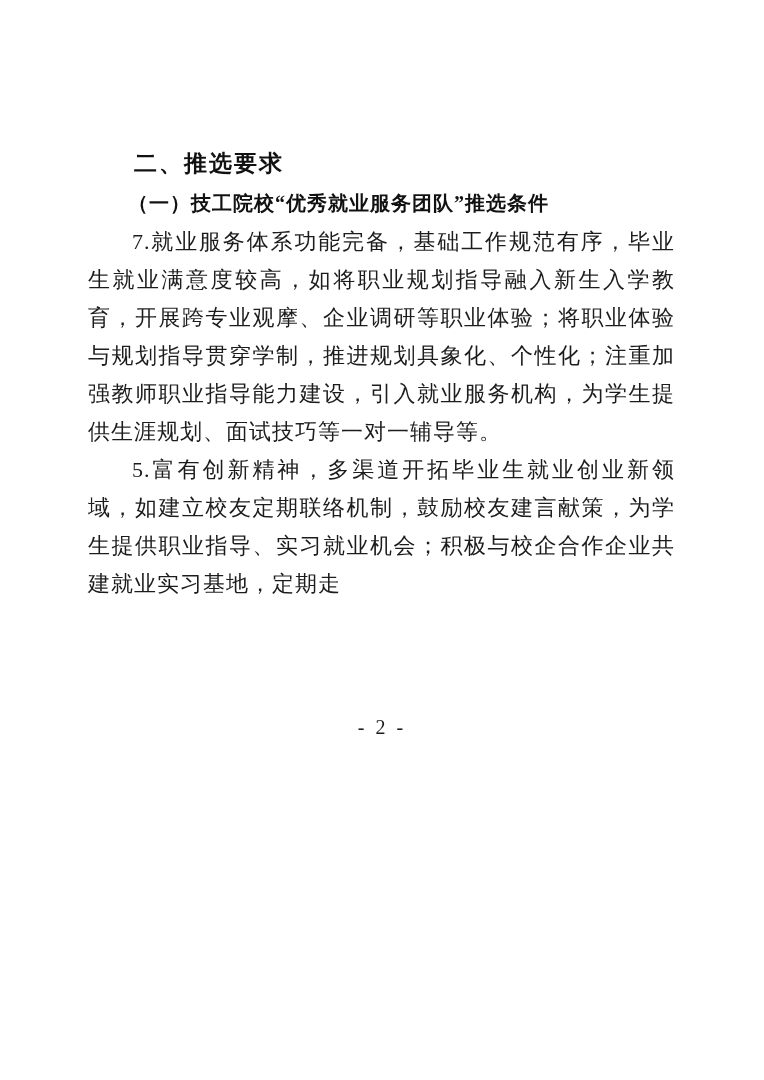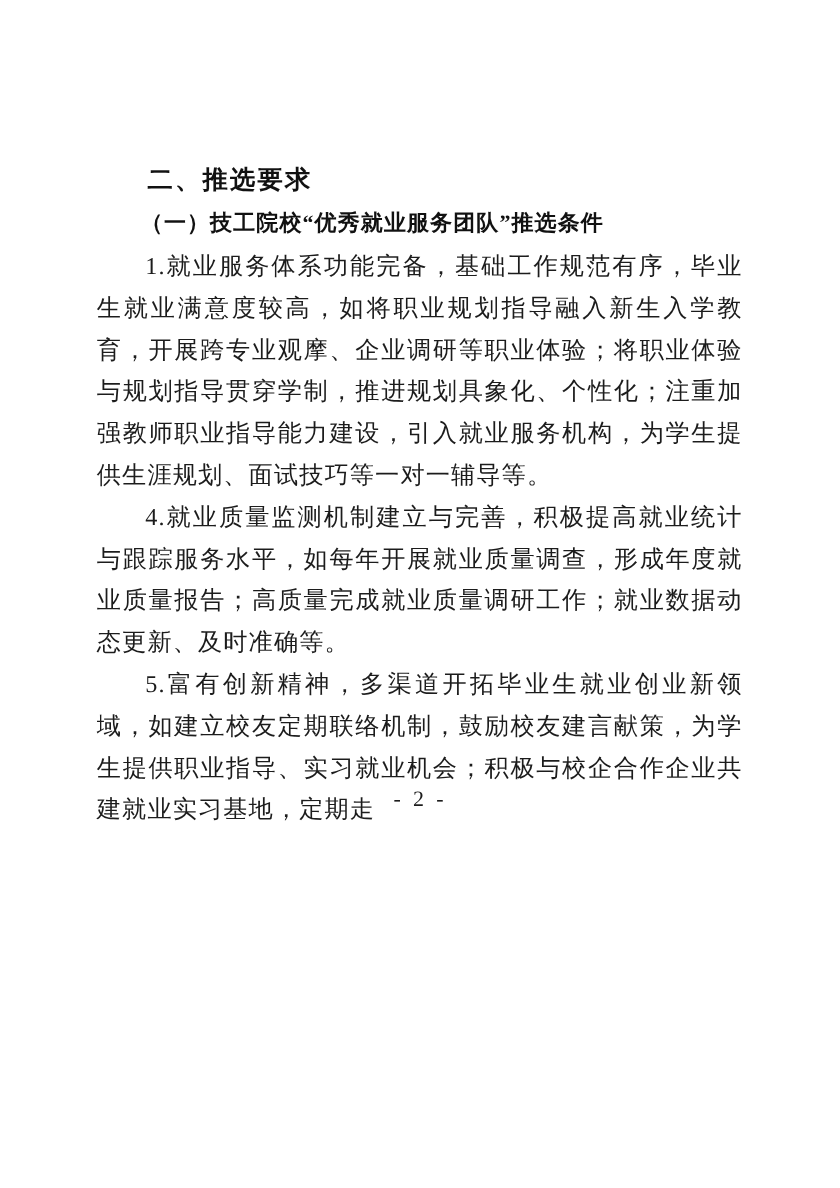--- a/index.html
+++ b/index.html
@@ -66,18 +66,17 @@
     color: #1c1c1c;
   }
 </style>
 </head>
 <body>
 
 <div class="page">
   <div class="content">
     <h1 class="section-heading">二、推选要求</h1>
     <h2 class="subsection-heading">（一）技工院校“优秀就业服务团队”推选条件</h2>
-    <p class="body-para">1.就业服务体系功能完备，基础工作规范有序，毕业生就业满意度较高，如将职业规划指导融入新生入学教育，开展跨专业观摩、企业调研等职业体验；将职业体验与规划指导贯穿学制，推进规划具象化、个性化；注重加强教师职业指导能力建设，引入就业服务机构，为学生提供生涯规划、面试技巧等一对一辅导等。</p>
-    <p class="body-para">4.就业质量监测机制建立与完善，积极提高就业统计与跟踪服务水平，如每年开展就业质量调查，形成年度就业质量报告；高质量完成就业质量调研工作；就业数据动态更新、及时准确等。</p>
+    <p class="body-para">7.就业服务体系功能完备，基础工作规范有序，毕业生就业满意度较高，如将职业规划指导融入新生入学教育，开展跨专业观摩、企业调研等职业体验；将职业体验与规划指导贯穿学制，推进规划具象化、个性化；注重加强教师职业指导能力建设，引入就业服务机构，为学生提供生涯规划、面试技巧等一对一辅导等。</p>
     <p class="body-para">5.富有创新精神，多渠道开拓毕业生就业创业新领域，如建立校友定期联络机制，鼓励校友建言献策，为学生提供职业指导、实习就业机会；积极与校企合作企业共建就业实习基地，定期走</p>
   </div>
   <div class="page-number">- 2 -</div>
 </div>
 
 </body></html>

